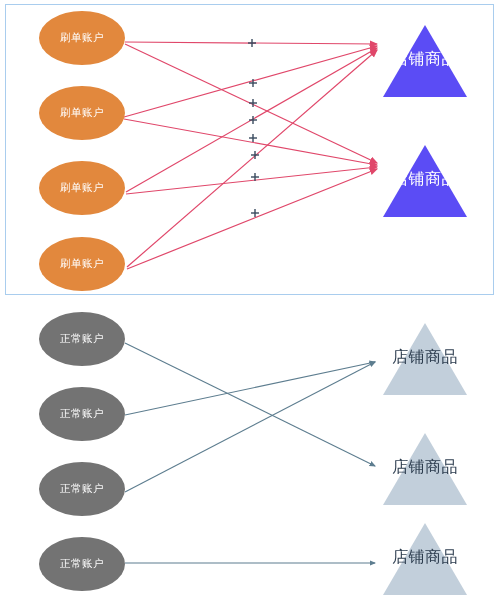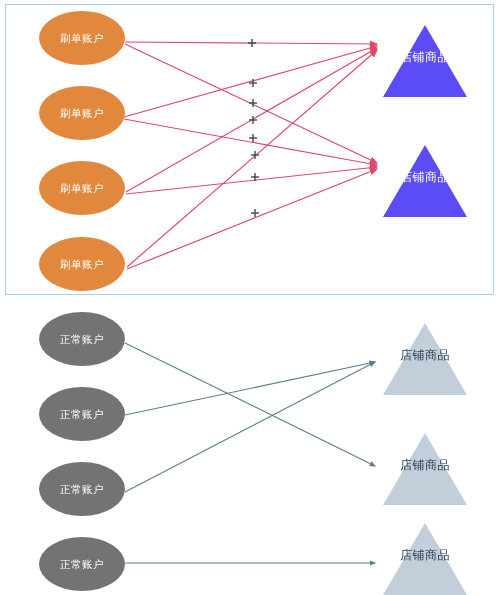--- a/index.html
+++ b/index.html
@@ -37,20 +37,21 @@
     top: 0;
     width: 500px;
     height: 595px;
   }
   .node {
     position: absolute;
     display: flex;
     align-items: center;
     justify-content: center;
     text-align: center;
+    font-family: Liberation Mono, monospace;
   }
   .ellipse-node {
     width: 86px;
     height: 54px;
     border-radius: 50%;
   }
   .ellipse-node.fraud { background: #e2883d; }
   .ellipse-node.normal { background: #737373; }
   .ellipse-label {
     font-size: 10.5px;
@@ -74,21 +75,21 @@
     border-right: 42px solid transparent;
   }
   .tri-shape.purple { border-bottom: 72px solid #5b4cf5; }
   .tri-shape.grey { border-bottom: 72px solid #c2cfdb; }
   .tri-label {
     position: absolute;
     left: 0;
     width: 84px;
     top: 26px;
     text-align: center;
-    font-size: 12px;
+    font-size: 16px;
     line-height: 1;
     letter-spacing: 0.4px;
   }
   .tri-label.on-purple { color: #ffffff; }
   .tri-label.on-grey { color: #2d3d4f; }
 </style>
 </head>
 <body>
 
 <div id="stage">

